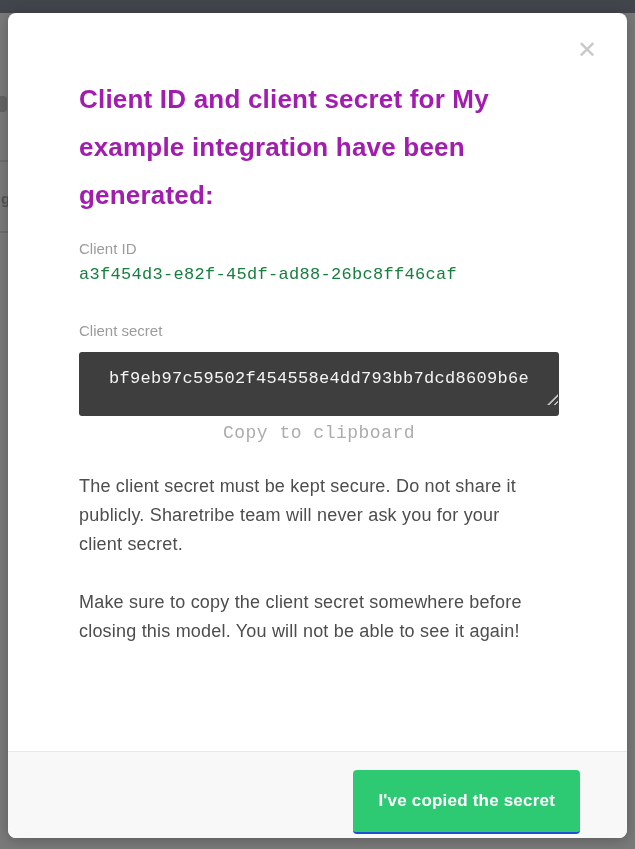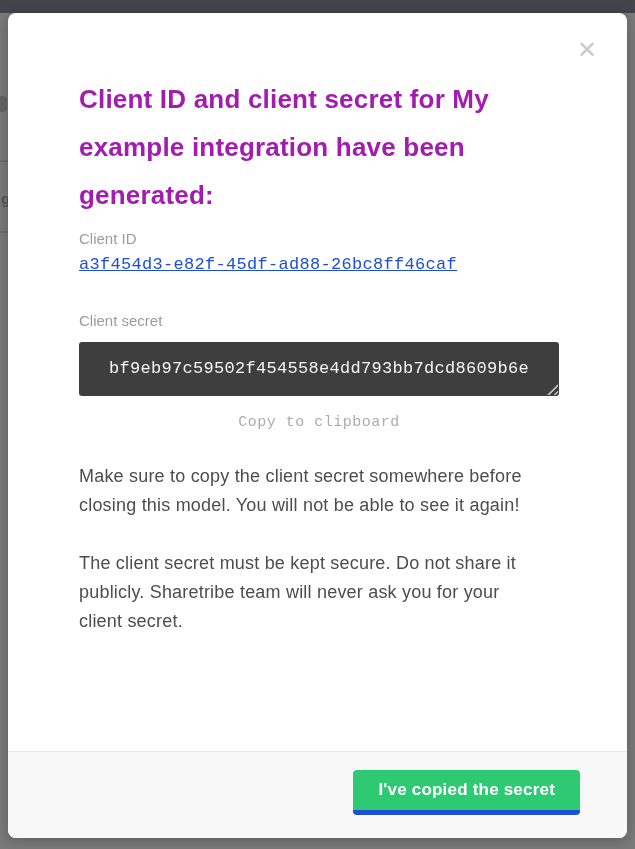--- a/index.html
+++ b/index.html
@@ -15,46 +15,46 @@
   
   .modal{position:absolute;left:8px;top:13px;width:619px;height:825px;background:#ffffff;
          border-radius:8px;display:flex;flex-direction:column;box-shadow:0 2px 14px rgba(0,0,0,0.25);}
   .close-btn{position:absolute;top:24px;right:27px;width:26px;height:26px;line-height:26px;
              text-align:center;font-size:24px;color:#c9c9c9;cursor:pointer;user-select:none;}
   .content{padding:62px 69px 0 71px;}
 
   .title{margin:0;font-size:26px;line-height:48px;font-weight:bold;color:#a21caf;
          letter-spacing:0.2px;white-space:pre-line;}
 
-  .field-label{margin-top:10px;font-size:15px;line-height:20px;color:#9b9b9b;}
+  .field-label{margin-top:20px;font-size:15px;line-height:20px;color:#9b9b9b;}
   .field-label.second{margin-top:34px;}
   .id-value{margin-top:4px;font-family:"Liberation Mono","DejaVu Sans Mono",monospace;
-            font-size:17px;line-height:24px;color:#1d4ed8;letter-spacing:0.3px;text-decoration:underline;}
+            font-size:17px;line-height:24px;color:#15803d;letter-spacing:0.3px;}
 
   .secret-wrap{position:relative;margin-top:11px;width:480px;height:54px;}
-  .secret-box{box-sizing:border-box;width:480px;height:54px;resize:none;border:none;outline:none;
+  .secret-box{box-sizing:border-box;width:480px;height:64px;resize:none;border:none;outline:none;
               background:#3e3e3e;color:#f4f4f4;border-radius:3px;display:block;
               font-family:"Liberation Mono","DejaVu Sans Mono",monospace;font-size:17px;
               line-height:20px;text-align:center;padding-top:17px;overflow:hidden;letter-spacing:0.3px;}
   .resize-grip{position:absolute;right:1px;bottom:1px;width:11px;height:11px;
                clip-path:polygon(100% 0,100% 100%,0 100%);
                background:repeating-linear-gradient(135deg,transparent 0 3px,#bdbdbd 3px 4.6px);}
 
   .copy-link{margin-top:17px;width:480px;text-align:center;
              font-family:"Liberation Mono","DejaVu Sans Mono",monospace;
-             font-size:15px;line-height:20px;color:#acacac;letter-spacing:0.5px;cursor:pointer;}
+             font-size:18px;line-height:20px;color:#acacac;letter-spacing:0.5px;cursor:pointer;}
 
   .para{margin:29px 0 0;font-size:18px;line-height:29px;color:#4d4d4d;
         letter-spacing:0.2px;white-space:pre-line;}
 
   .footer{margin-top:auto;box-sizing:border-box;height:87px;background:#f8f8f9;
           border-top:1px solid #e7e7ea;border-radius:0 0 8px 8px;
           display:flex;justify-content:flex-end;align-items:flex-start;padding:18px 47px 0 0;}
-  .confirm-btn{height:45px;padding:0 25px;background:#2eca73;border:none;
-               border-bottom:5px solid #1d4ed8;border-radius:4px;color:#ffffff;
+  .confirm-btn{height:64px;padding:0 25px;background:#2eca73;border:none;
+               border-bottom:2px solid #1d4ed8;border-radius:4px;color:#ffffff;
                font-family:"Liberation Sans",sans-serif;font-size:17px;font-weight:bold;
                letter-spacing:0.2px;cursor:pointer;}
 </style>
 </head>
 <body>
 
 <div class="stage">
 
   <div class="topbar"></div>
   <div class="bg-hint-dot"></div>
@@ -76,25 +76,25 @@
 
       <div class="field-label second">Client secret</div>
 
       <div class="secret-wrap">
         <textarea class="secret-box" readonly="" spellcheck="false" style="">bf9eb97c59502f454558e4dd793bb7dcd8609b6e</textarea>
         <div class="resize-grip"></div>
       </div>
 
       <div class="copy-link">Copy to clipboard</div>
 
-      <p class="para">Make sure to copy the client secret somewhere before
-closing this model. You will not be able to see it again!</p>
       <p class="para">The client secret must be kept secure. Do not share it
 publicly. Sharetribe team will never ask you for your
 client secret.</p>
+      <p class="para">Make sure to copy the client secret somewhere before
+closing this model. You will not be able to see it again!</p>
     </div>
 
     <div class="footer">
       <button class="confirm-btn">I've copied the secret</button>
     </div>
 
   </div>
 </div>
 
 </body></html>

